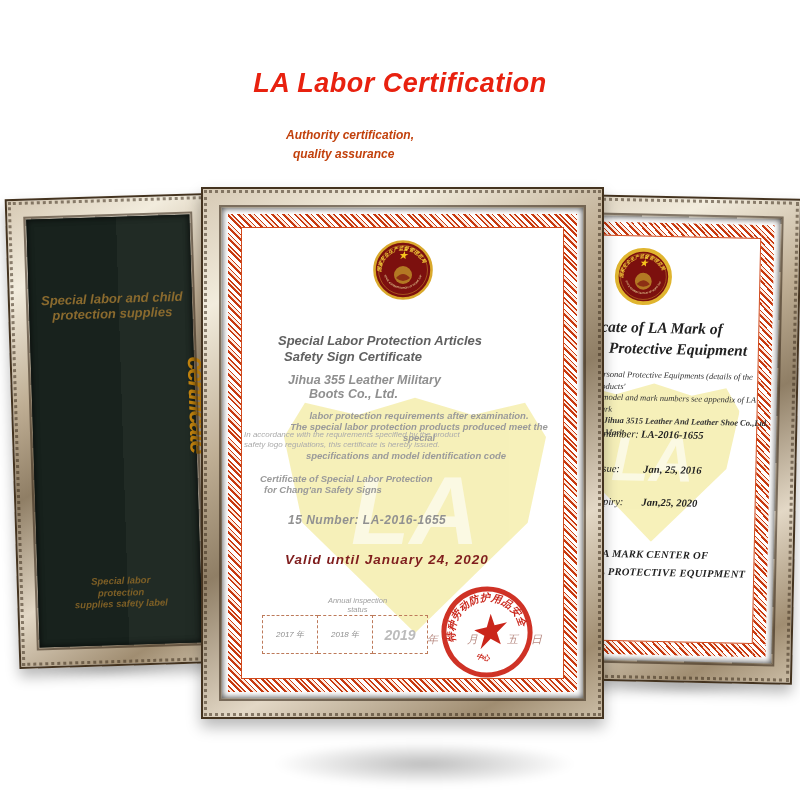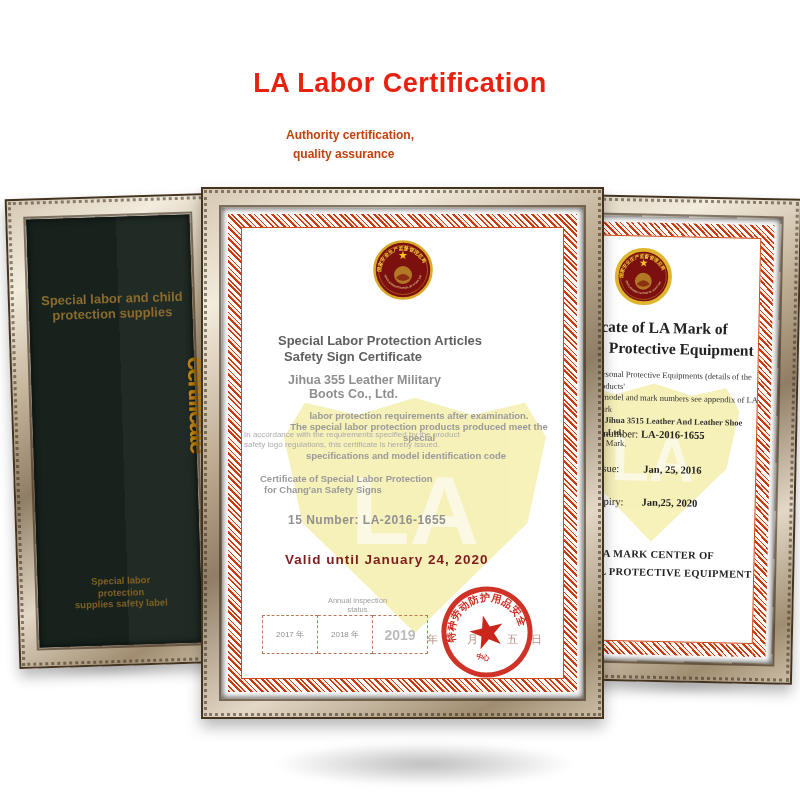--- a/index.html
+++ b/index.html
@@ -1,17 +1,17 @@
 <!DOCTYPE html>
 <html><head>
 <meta charset="utf-8">
 <style>
   html,body{margin:0;padding:0;background:#fff;}
   #canvas{position:relative;width:800px;height:800px;background:#ffffff;overflow:hidden;
-          font-family:"Liberation Sans", sans-serif;}
+          font-family:"Liberation Sans", sans-serif;font-style:italic;}
 
   
   .main-title{position:absolute;left:0;top:68px;width:800px;text-align:center;
     font-size:27px;font-weight:bold;color:#e8210f;letter-spacing:0.5px;}
   .sub-title{position:absolute;left:286px;top:126px;font-size:12px;font-weight:bold;
     color:#c2410c;line-height:19px;}
   .sub-title .l2{padding-left:7px;}
 
   
   .frame{position:absolute;border:2px solid #44331f;

